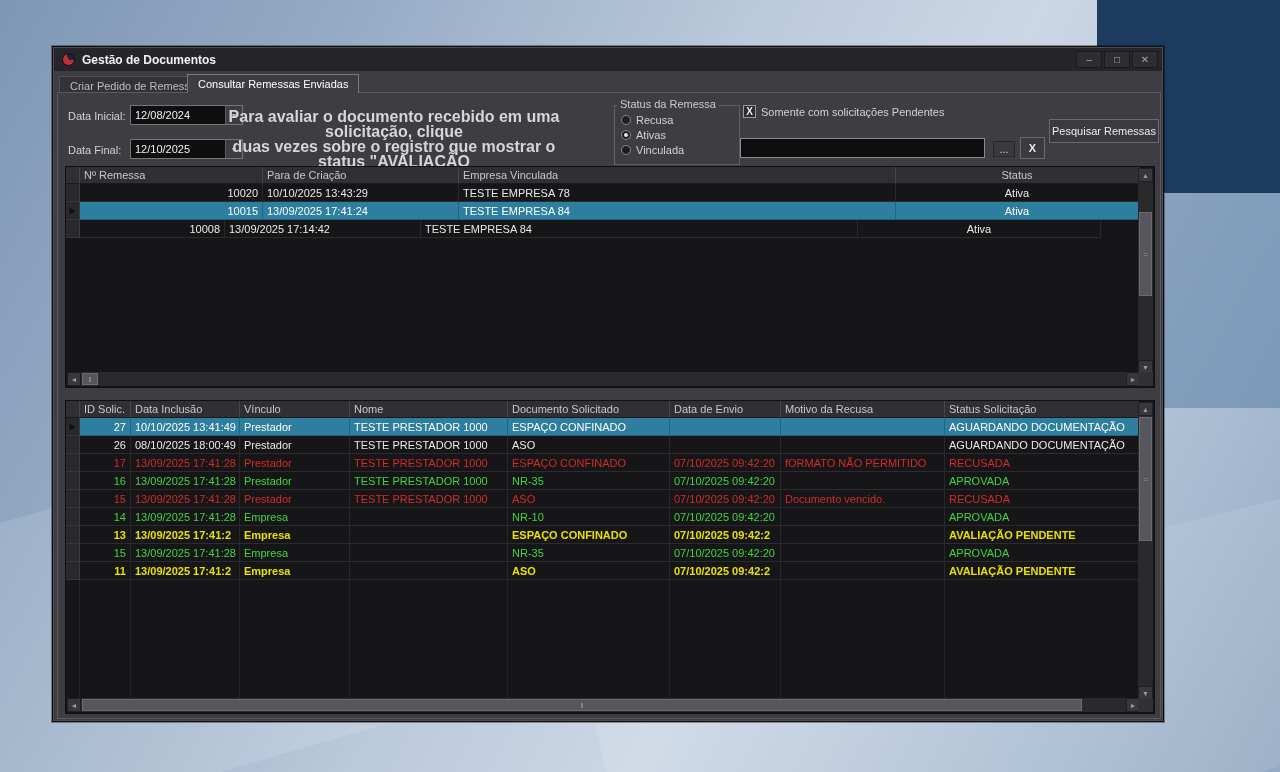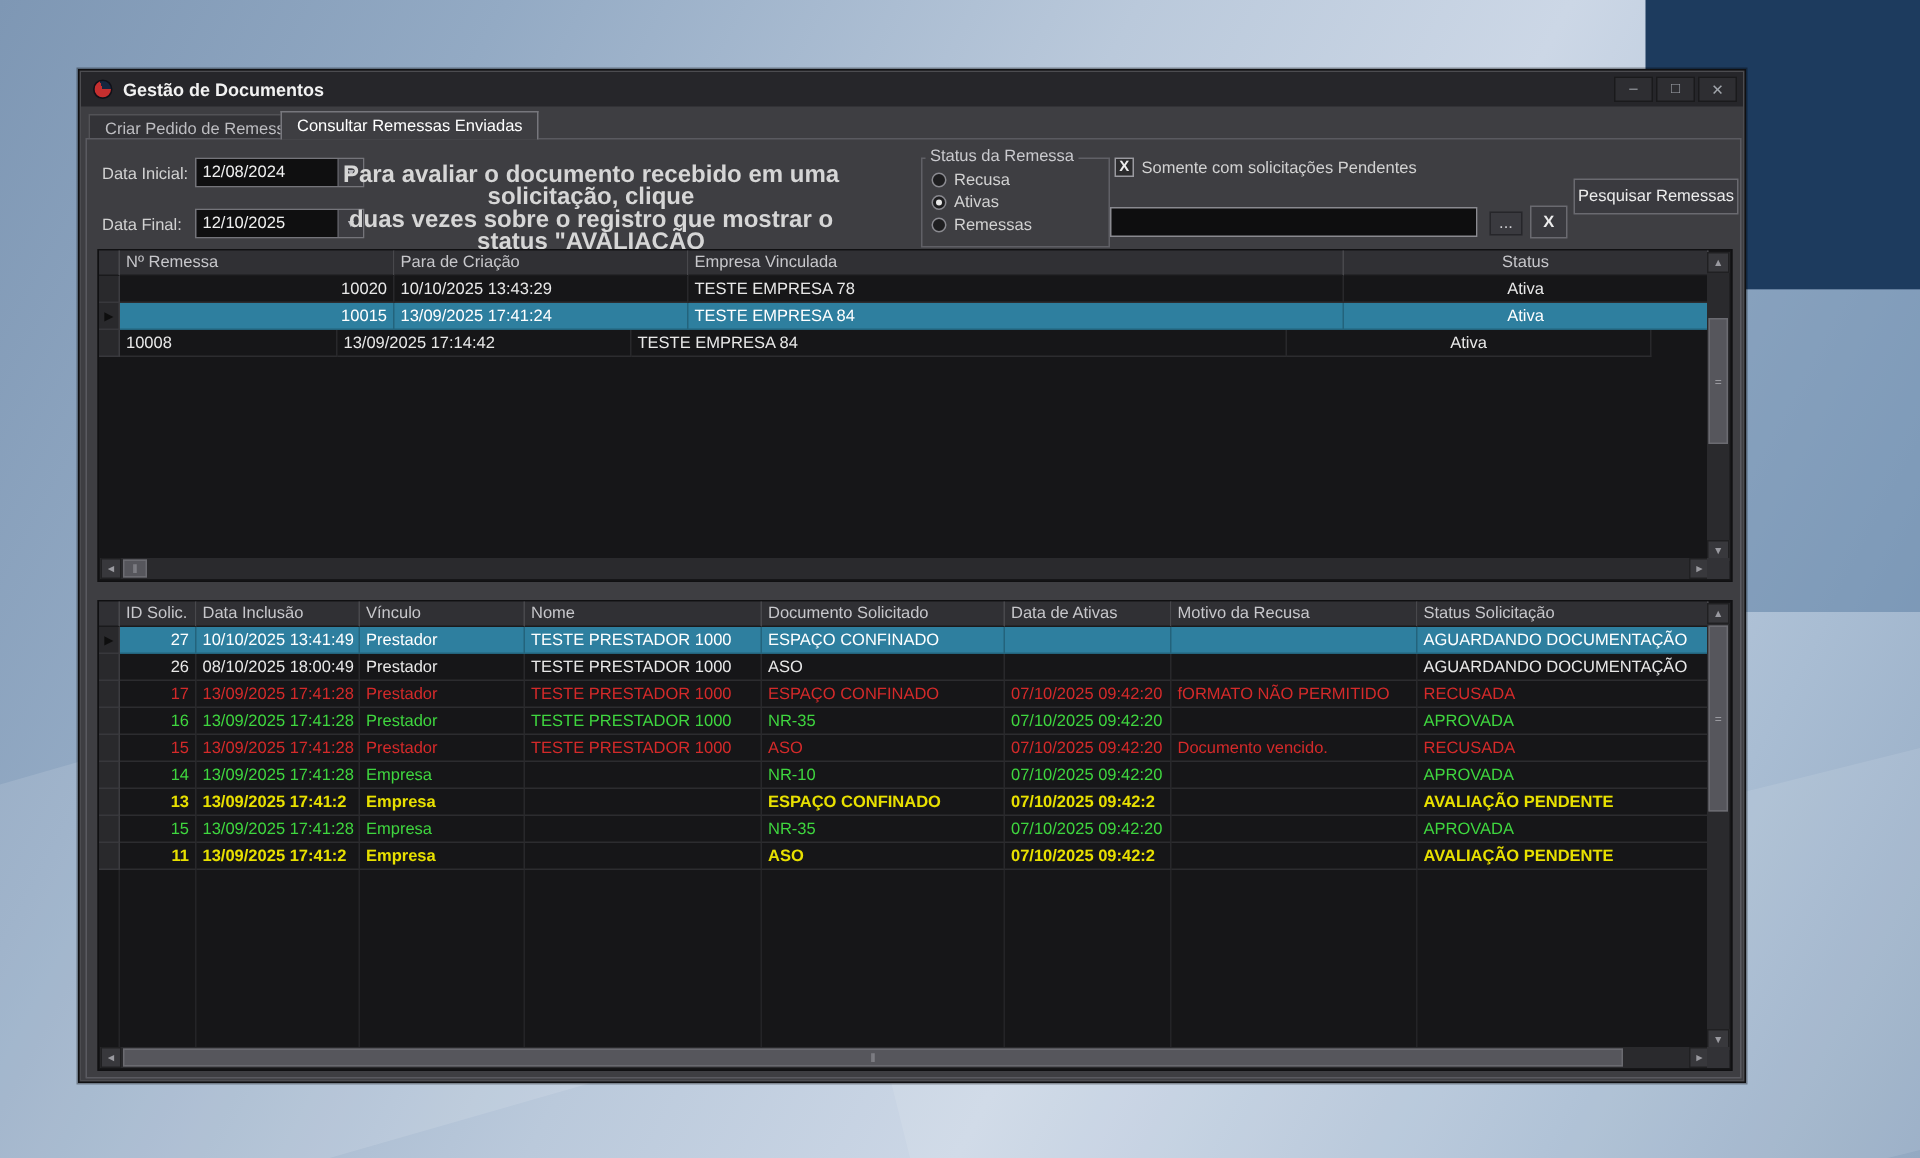--- a/index.html
+++ b/index.html
@@ -161,21 +161,21 @@
         <div class="radio-row" style="top:8px;">
           <span class="radio"></span>
           <span class="rlbl">Recusa</span>
         </div>
         <div class="radio-row" style="top:23px;">
           <span class="radio on"></span>
           <span class="rlbl">Ativas</span>
         </div>
         <div class="radio-row" style="top:38px;">
           <span class="radio"></span>
-          <span class="rlbl">Remessas</span>
+          <span class="rlbl">Vinculada</span>
         </div>
       </div>
 
       <div class="checkbox">
         <span>X</span>
       </div>
       <span class="lbl" style="left:703px; top:13px;">Somente com solicitações Pendentes</span>
 
       <span class="lbl" style="left:682px; top:45px;padding-left:36px;">Empresa:</span>
       <div class="text-input"></div>
@@ -203,21 +203,21 @@
               <div class="g-sel">
                 <span>▶</span>
               </div>
               <div class="g-cell c-white" style="width: 183px; text-align: right;">10015</div>
               <div class="g-cell c-white" style="width: 196px; text-align: left;">13/09/2025 17:41:24</div>
               <div class="g-cell c-white" style="width: 437px; text-align: left;">TESTE EMPRESA 84</div>
               <div class="g-cell c-white" style="width: 243px; text-align: center;">Ativa</div>
             </div>
             <div class="g-row">
               <div class="g-sel"></div>
-              <div class="g-cell c-white" style="width: 145px; text-align: left;">10008</div>
+              <div class="g-cell c-white" style="width: 145px; text-align: right;">10008</div>
               <div class="g-cell c-white" style="width: 196px; text-align: left;">13/09/2025 17:14:42</div>
               <div class="g-cell c-white" style="width: 437px; text-align: left;">TESTE EMPRESA 84</div>
               <div class="g-cell c-white" style="width: 243px; text-align: center;">Ativa</div>
             </div>
             <div class="g-filler" style="height: 135px;"></div>
           </div>
         <div class="vscroll">
           <div class="sbtn sb-up">
               <span>▲</span>
             </div>
@@ -244,21 +244,21 @@
 
       <div class="grid grid2">
         <div class="grid-body">
             <div class="g-header">
               <div class="g-hsel"></div>
               <div class="g-hcell" style="width: 51px; text-align: left;">ID Solic.</div>
               <div class="g-hcell" style="width: 109px; text-align: left;">Data Inclusão</div>
               <div class="g-hcell" style="width: 110px; text-align: left;">Vínculo</div>
               <div class="g-hcell" style="width: 158px; text-align: left;">Nome</div>
               <div class="g-hcell" style="width: 162px; text-align: left;">Documento Solicitado</div>
-              <div class="g-hcell" style="width: 111px; text-align: left;">Data de Ativas</div>
+              <div class="g-hcell" style="width: 111px; text-align: left;">Data de Envio</div>
               <div class="g-hcell" style="width: 164px; text-align: left;">Motivo da Recusa</div>
               <div class="g-hcell" style="width: 194px; text-align: left;">Status Solicitação</div>
             </div>
             <div class="g-row selected">
               <div class="g-sel">
                 <span>▶</span>
               </div>
               <div class="g-cell c-white" style="width: 51px; text-align: right;">27</div>
               <div class="g-cell c-white" style="width: 109px; text-align: left;">10/10/2025 13:41:49</div>
               <div class="g-cell c-white" style="width: 110px; text-align: left;">Prestador</div>

